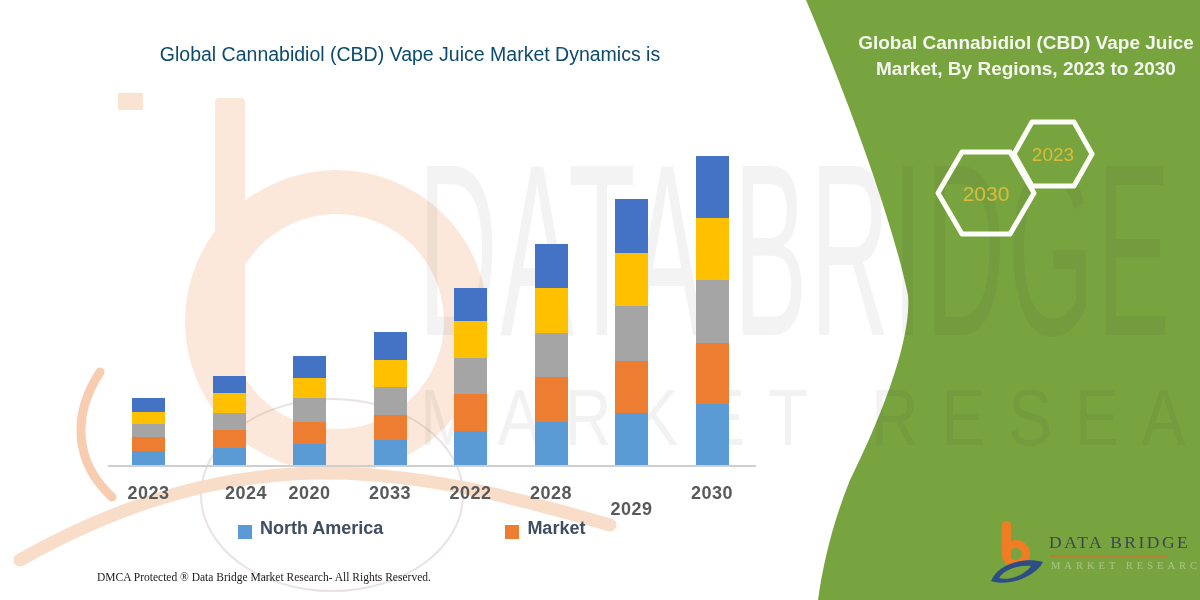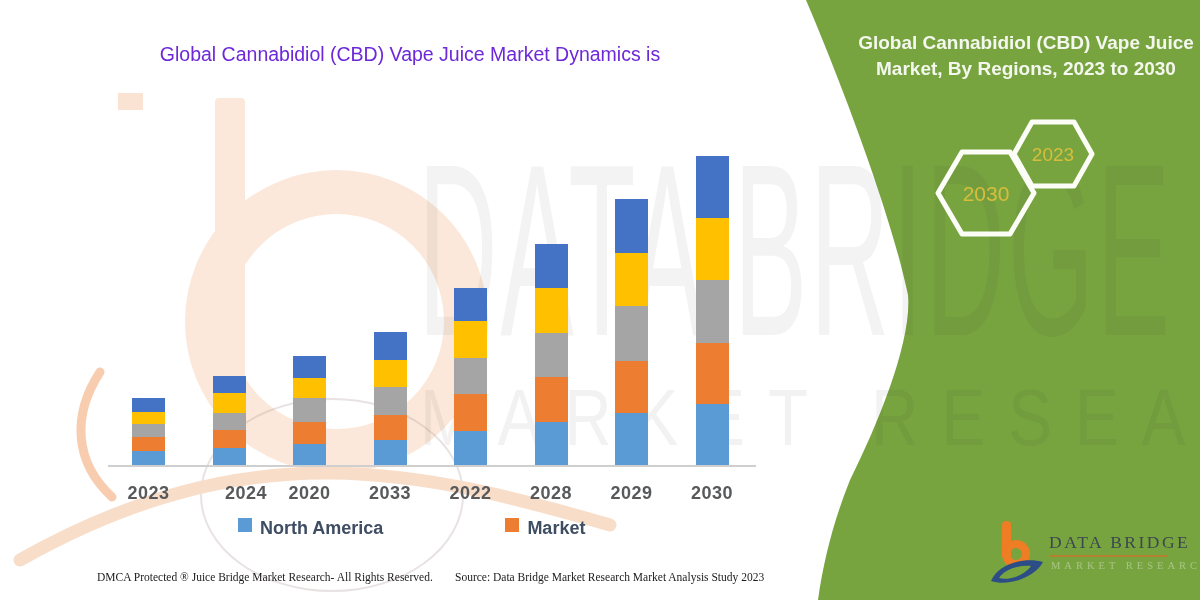--- a/index.html
+++ b/index.html
@@ -22,31 +22,31 @@
   }
   #wm-textrow{
     left:420px;top:378px;font-size:80px;line-height:1;font-weight:400;
     color:rgba(10,10,10,0.055);letter-spacing:28px;white-space:nowrap;
     transform:scaleX(0.82);transform-origin:left top;
   }
   #wm-swoosh{left:0;top:0;}
   
   #chart-title{
     position:absolute;left:55px;top:40px;width:710px;z-index:3;
-    text-align:center;color:#6d28d9;font-size:19.5px;line-height:29px;font-weight:400;
+    text-align:center;color:#0c4a6e;font-size:19.5px;line-height:29px;font-weight:400;
   }
   #bar-plot{position:absolute;inset:0;z-index:3;}
   .bar-col{position:absolute;bottom:134px;width:33px;display:flex;flex-direction:column-reverse;}
   .xlab{
     position:absolute;top:483px;transform:translateX(-50%);
     font-size:18px;font-weight:bold;color:#58595b;letter-spacing:0.5px;
   }
   #axis-line{position:absolute;left:108px;top:465px;width:648px;height:2px;background:#cfcfcf;z-index:3;}
   #legend{position:absolute;left:238px;top:518px;display:flex;gap:122px;z-index:4;}
-  .legend-item{display:flex;align-items:flex-start;gap:8px;}
+  .legend-item{display:flex;align-items:flex-end;gap:8px;}
   .legend-item .sw{width:14px;height:14px;display:inline-block;}
   .legend-item .lt{font-size:18px;font-weight:bold;color:#3f4d63;}
   
   #panel-title{
     position:absolute;left:856px;top:30px;width:340px;z-index:4;text-align:center;
     color:#f4f7ee;font-size:19px;line-height:26px;font-weight:600;
   }
   #hex-svg{position:absolute;left:925px;top:110px;z-index:4;}
   .hex-label{font-family:"Liberation Sans",sans-serif;}
   #brand-block{
@@ -146,21 +146,21 @@
         <div style="height: 44px; background: rgb(68, 114, 196);"></div>
       </div>
       <div class="xlab" style="left: 551px;">2028</div>
       <div class="bar-col" style="left: 615px;">
         <div style="height: 53px; background: rgb(91, 155, 213);"></div>
         <div style="height: 52px; background: rgb(237, 125, 49);"></div>
         <div style="height: 55px; background: rgb(165, 165, 165);"></div>
         <div style="height: 53px; background: rgb(255, 192, 0);"></div>
         <div style="height: 54px; background: rgb(68, 114, 196);"></div>
       </div>
-      <div class="xlab" style="left: 631.5px;">2029</div>
+      <div class="xlab" style="left: 631.5px; margin-top: 16px;">2029</div>
       <div class="bar-col" style="left: 695.5px;">
         <div style="height: 62px; background: rgb(91, 155, 213);"></div>
         <div style="height: 61px; background: rgb(237, 125, 49);"></div>
         <div style="height: 63px; background: rgb(165, 165, 165);"></div>
         <div style="height: 62px; background: rgb(255, 192, 0);"></div>
         <div style="height: 62px; background: rgb(68, 114, 196);"></div>
       </div>
       <div class="xlab" style="left: 712px;">2030</div>
     </div>
   <div id="axis-line"></div>
@@ -196,16 +196,15 @@
       <rect x="17" y="6" width="9" height="38" rx="4" fill="#ef7d23"></rect>
       <circle cx="31" cy="39" r="10" fill="none" stroke="#ef7d23" stroke-width="8"></circle>
       <path d="M 6,66 C 14,48 40,42 58,47 C 50,62 24,72 6,66 Z" fill="#2c4d86"></path>
       <path d="M 14,63 C 20,54 34,50 46,51 C 40,60 24,66 14,63 Z" fill="#78a440"></path>
     </svg>
     <div id="logo-text">DATA BRIDGE</div>
     <div id="logo-rule"></div>
     <div id="logo-sub">MARKET RESEARCH</div>
   </div>
 
-  <div class="footer-text" id="footer-left">DMCA Protected ® Juice Bridge Market Research-  All Rights Reserved.</div>
-  <div class="footer-text" id="footer-source">Source: Data Bridge Market Research  Market Analysis Study 2023</div>
+  <div class="footer-text" id="footer-left">DMCA Protected ® Data Bridge Market Research-  All Rights Reserved.</div>
 
 </div>
 
 </body></html>

